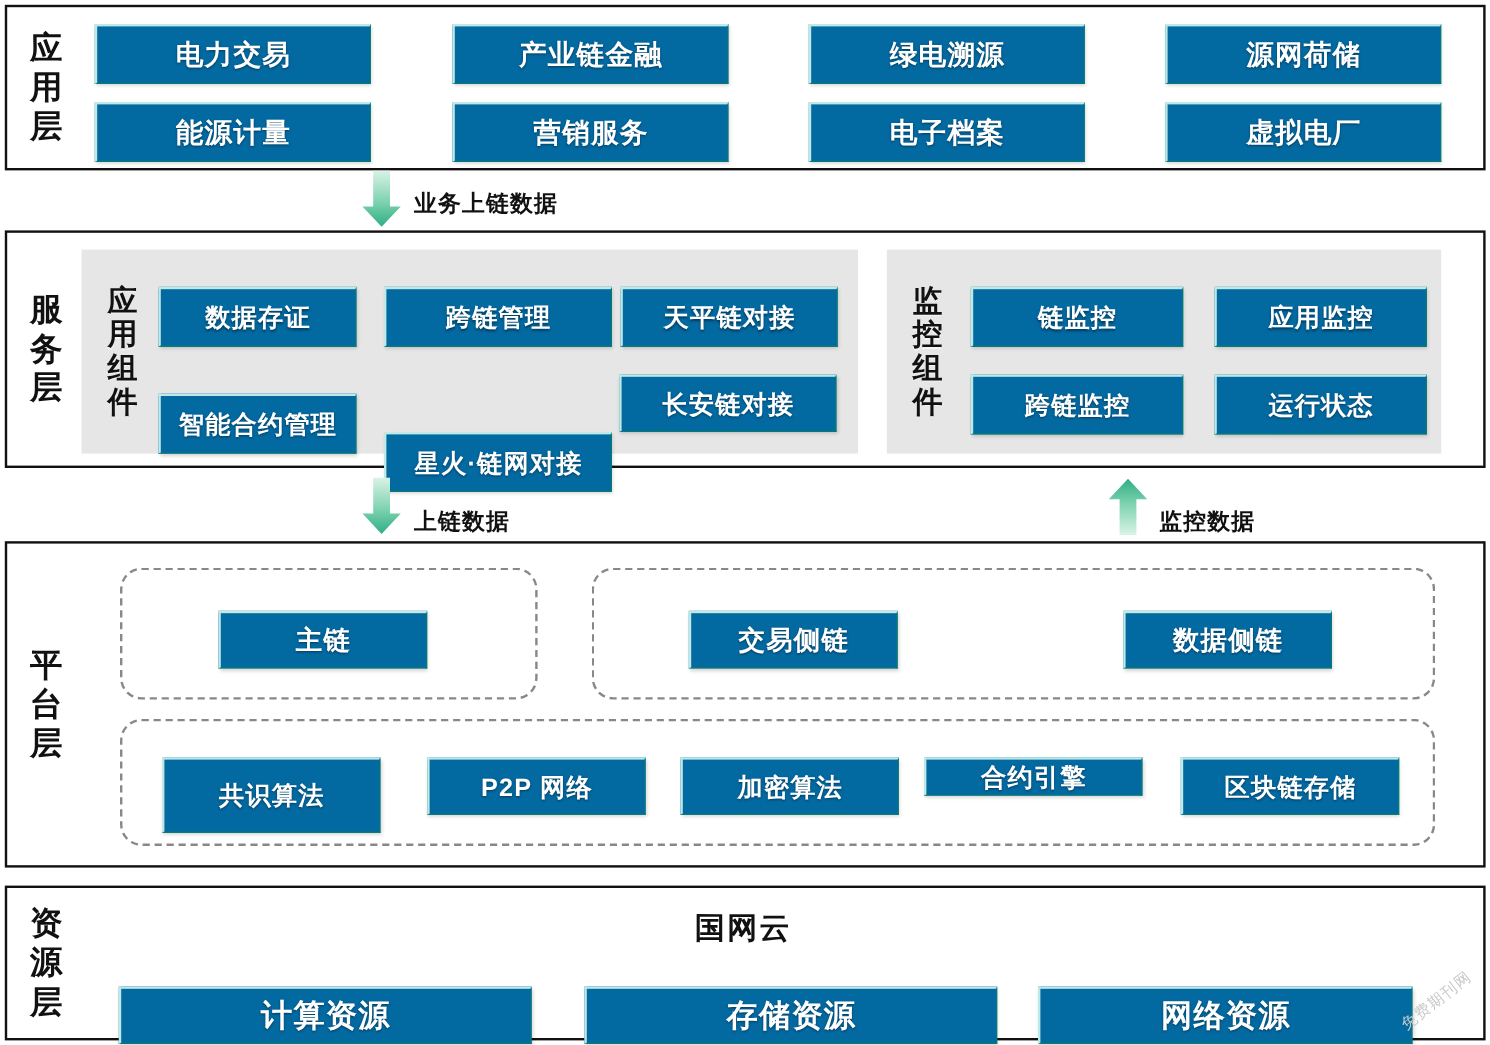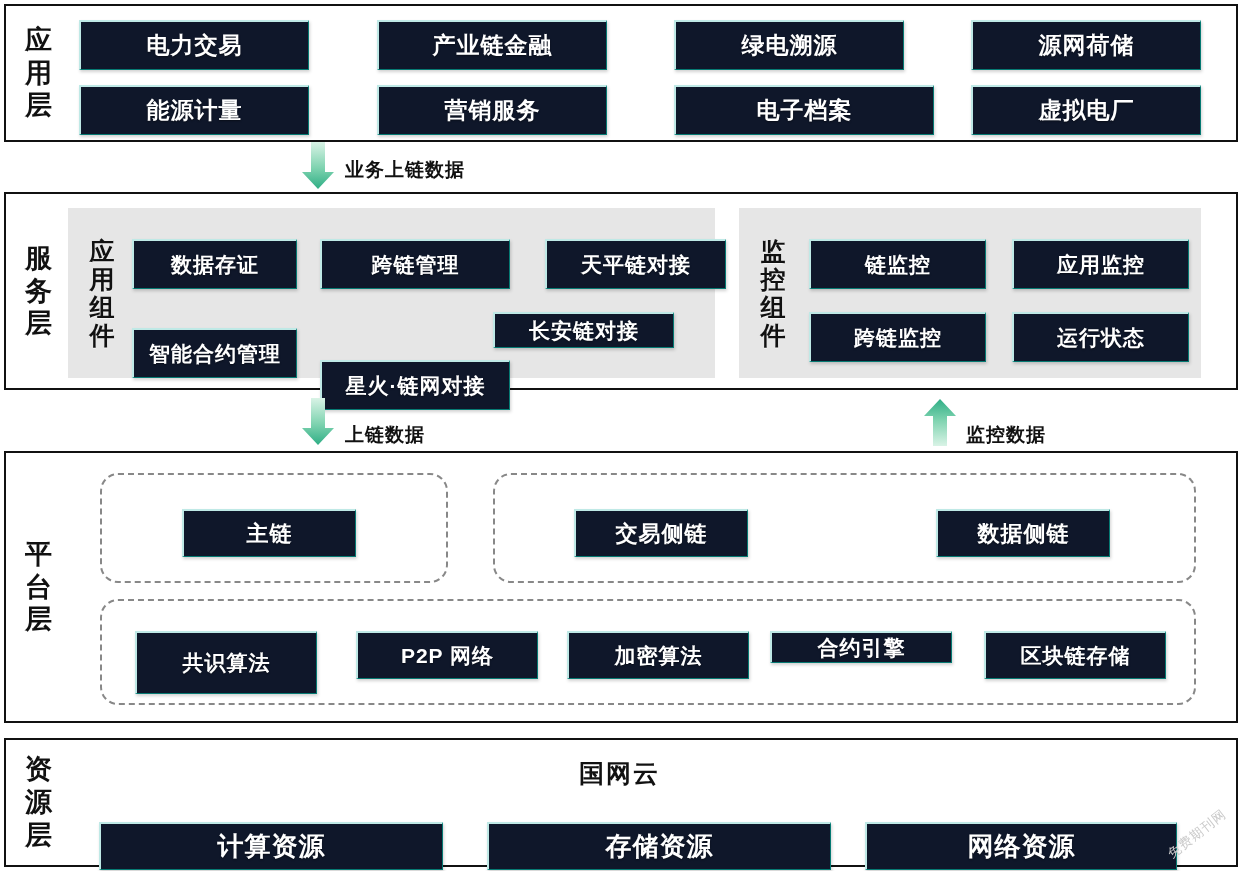--- a/index.html
+++ b/index.html
@@ -39,21 +39,21 @@
     letter-spacing:1px;
     text-shadow:0 1px 0 rgba(255,255,255,.6);
     user-select:none;
   }
   .layer-label span{display:block;}
 
   
   .chip{
     position:absolute;
     box-sizing:border-box;
-    background:#0f172a;
+    background:#0369a1;
     border-top:2px solid #bfe9e6;
     border-left:2px solid #bfe9e6;
     border-right:1px solid #067a73;
     border-bottom:1px solid #067a73;
     color:#ffffff;
     display:flex;
     align-items:center;
     justify-content:center;
     font-weight:bold;
     text-align:center;
@@ -146,21 +146,21 @@
       <span>层</span>
     </div>
 
     <div class="chip app" style="left:73px; top:14px; width:230px; height:50px;">电力交易</div>
     <div class="chip app" style="left:371px; top:14px; width:230px; height:50px;">产业链金融</div>
     <div class="chip app" style="left:668px; top:14px; width:230px; height:50px;">绿电溯源</div>
     <div class="chip app" style="left:965px; top:14px; width:230px; height:50px;">源网荷储</div>
 
     <div class="chip app" style="left:73px; top:79px; width:230px; height:50px;">能源计量</div>
     <div class="chip app" style="left:371px; top:79px; width:230px; height:50px;">营销服务</div>
-    <div class="chip app" style="left:668px; top:79px; width:260px; height:50px;">电子档案</div>
+    <div class="chip app" style="left:668px; top:79px; width:230px; height:50px;">电子档案</div>
     <div class="chip app" style="left:965px; top:79px; width:230px; height:50px;">虚拟电厂</div>
   </div>
 
   <div class="arrow" style="left:300px; top:142px;">
     <svg width="36" height="48" viewBox="0 0 36 48" aria-hidden="true">
       <defs>
         <linearGradient id="gdown1" x1="0" y1="0" x2="0" y2="1">
           <stop offset="0%" stop-color="#d9f3e6"></stop>
           <stop offset="55%" stop-color="#7fd3b0"></stop>
           <stop offset="100%" stop-color="#2fae85"></stop>
@@ -181,25 +181,25 @@
     <div class="gray-panel" style="left:62px; top:14px; width:647px; height:170px;"></div>
     <div class="group-label" style="left:70px; top:26px; width:52px; height:146px;">
       <span>应</span>
       <span>用</span>
       <span>组</span>
       <span>件</span>
     </div>
 
     <div class="chip svc" style="left:126px; top:45px; width:165px; height:50px;">数据存证</div>
     <div class="chip svc" style="left:314px; top:45px; width:190px; height:50px;">跨链管理</div>
-    <div class="chip svc" style="left:511px; top:45px; width:181px; height:50px;margin-left:28px;">天平链对接</div>
+    <div class="chip svc" style="left:511px; top:45px; width:181px; height:50px;">天平链对接</div>
 
     <div class="chip svc" style="left:126px; top:134px; width:165px; height:50px;">智能合约管理</div>
     <div class="chip svc" style="left:314px; top:118px; width:190px; height:50px;margin-top:48px;">星火·链网对接</div>
-    <div class="chip svc" style="left:487px; top:118px; width:181px; height:36px;">长安链对接</div>
+    <div class="chip svc" style="left:510px; top:118px; width:181px; height:48px;">长安链对接</div>
 
     <div class="gray-panel" style="left:733px; top:14px; width:462px; height:170px;"></div>
     <div class="group-label" style="left:741px; top:26px; width:52px; height:146px;">
       <span>监</span>
       <span>控</span>
       <span>组</span>
       <span>件</span>
     </div>
 
     <div class="chip svc" style="left:803px; top:45px; width:177px; height:50px;">链监控</div>

